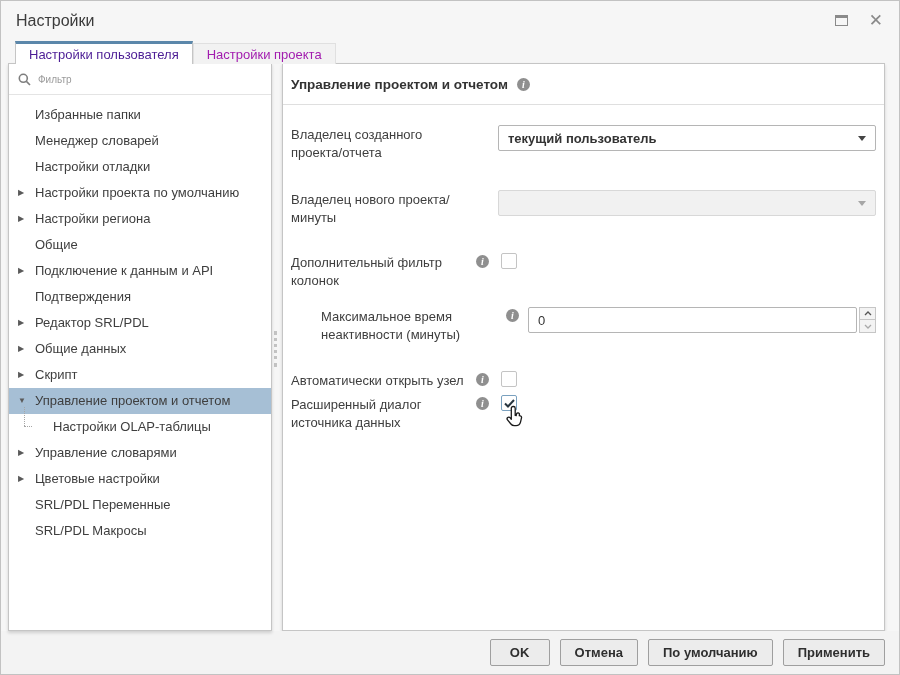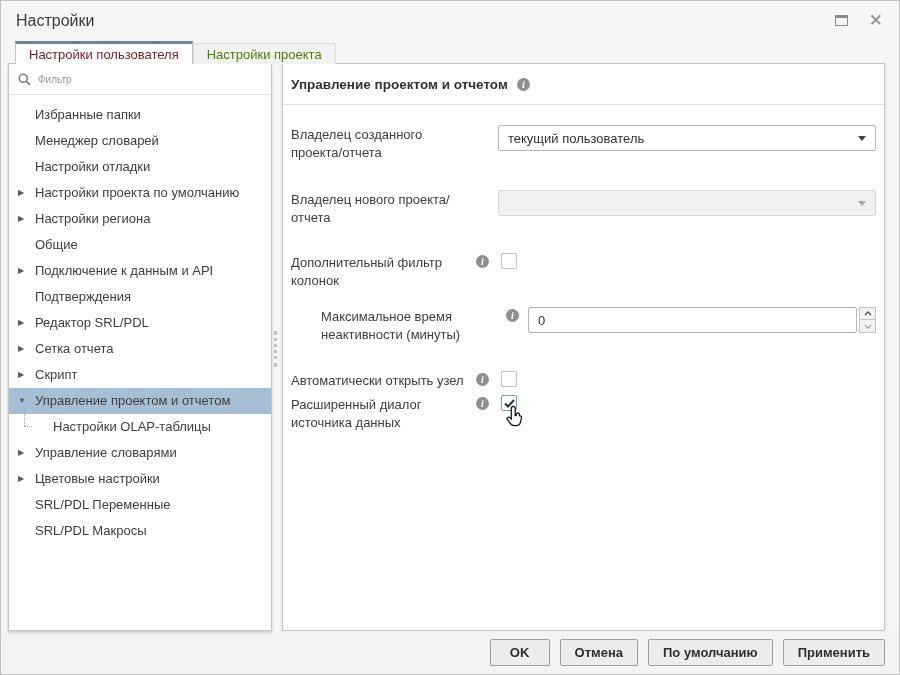--- a/index.html
+++ b/index.html
@@ -16,25 +16,25 @@
   
   .titlebar { position:absolute; top:0; left:0; right:0; height:40px; }
   .title { position:absolute; left:15px; top:11px; font-size:16px; color:#3b3b3b; }
   .winbtns { position:absolute; right:16px; top:13px; display:flex; gap:21px; align-items:center; }
   .maxbtn { width:13px; height:11px; border:1px solid #8a8a8a; border-top:3px solid #8a8a8a; cursor:pointer; }
   .closebtn { font-size:17px; color:#8a8a8a; line-height:13px; cursor:pointer; font-weight:400; }
   
   .tabs { position:absolute; top:40px; left:14px; height:23px; display:flex; align-items:flex-end; z-index:3; }
   .tab { padding:0 13px; font-size:13px; white-space:nowrap; display:flex; align-items:center; }
   .tab.active {
-    height:23px; background:#fff; color:#7f1d1d;
+    height:23px; background:#fff; color:#4c1d95;
     border:1px solid #c5c5c5; border-bottom:none; border-top:3px solid #5b87aa;
   }
   .tab.inactive {
-    height:21px; background:#f2f2f2; color:#4d7c0f;
+    height:21px; background:#f2f2f2; color:#a21caf;
     border:1px solid #e0e0e0; border-bottom:none;
   }
   
   .sidebar {
     position:absolute; left:7px; top:62px; width:264px; bottom:43px;
     background:#fff; border:1px solid #c5c5c5; box-shadow:0 2px 3px rgba(0,0,0,.15);
     z-index:2;
   }
   .mainpanel {
     position:absolute; left:281px; top:62px; right:14px; bottom:43px;
@@ -63,21 +63,21 @@
   .mbody { padding:20px 8px 0 8px; }
   .row { display:flex; align-items:flex-start; margin-bottom:17px; }
   .rlabel { width:180px; line-height:18px; padding-top:1px; color:#3e3e3e; }
   .rinfo { width:27px; padding-top:2px; display:flex; }
   .rinfo .infoicon { margin-left:5px; }
   .rctrl { flex:1; position:relative; }
   .selectbox {
     height:26px; border:1px solid #b5b5b5; border-radius:2px; background:#fff;
     display:flex; align-items:center; justify-content:space-between; padding:0 9px; cursor:pointer;
   }
-  .selectbox .sval { font-size:13px; color:#333; }
+  .selectbox .sval { font-size:13px; color:#333;font-weight:bold; }
   .caret { width:0; height:0; border-left:4px solid transparent; border-right:4px solid transparent; border-top:5px solid #444; }
   .selectbox.disabled { background:#f1f1f1; border-color:#d8d8d8; cursor:default; }
   .selectbox.disabled .caret { border-top-color:#a6a6a6; }
   .checkbox {
     width:16px; height:16px; border:1px solid #c4c4c4; border-radius:2px; background:#fff;
     margin-left:3px; cursor:pointer; display:flex; align-items:center; justify-content:center;
   }
   .checkbox.checked { border-color:#7aa1bf; }
   .checkbox.checked svg { display:block; }
   .spinner { display:flex; align-items:stretch; }
@@ -134,21 +134,21 @@
   <div class="tree">
     <div class="titem"><span>Избранные папки</span></div>
     <div class="titem"><span>Менеджер словарей</span></div>
     <div class="titem"><span>Настройки отладки</span></div>
     <div class="titem"><span class="arrow">▶</span><span>Настройки проекта по умолчанию</span></div>
     <div class="titem"><span class="arrow">▶</span><span>Настройки региона</span></div>
     <div class="titem"><span>Общие</span></div>
     <div class="titem"><span class="arrow">▶</span><span>Подключение к данным и API</span></div>
     <div class="titem"><span>Подтверждения</span></div>
     <div class="titem"><span class="arrow">▶</span><span>Редактор SRL/PDL</span></div>
-    <div class="titem"><span class="arrow">▶</span><span>Сетка отчета</span></div>
+    <div class="titem"><span class="arrow">▶</span><span>Общие данных</span></div>
     <div class="titem"><span class="arrow">▶</span><span>Скрипт</span></div>
     <div class="titem selected"><span class="arrow">▼</span><span>Управление проектом и отчетом</span></div>
     <div class="titem child"><span>Настройки OLAP-таблицы</span></div>
     <div class="titem"><span class="arrow">▶</span><span>Управление словарями</span></div>
     <div class="titem"><span class="arrow">▶</span><span>Цветовые настройки</span></div>
     <div class="titem"><span>SRL/PDL Переменные</span></div>
     <div class="titem"><span>SRL/PDL Макросы</span></div>
   </div>
 </div>
 
@@ -166,21 +166,21 @@
       <div class="rinfo"></div>
       <div class="rctrl">
         <div class="selectbox">
           <span class="sval">текущий пользователь</span>
           <span class="caret"></span>
         </div>
       </div>
     </div>
 
     <div class="row" style="margin-bottom:26px;">
-      <div class="rlabel">Владелец нового проекта/отчета</div>
+      <div class="rlabel">Владелец нового проекта/минуты</div>
       <div class="rinfo"></div>
       <div class="rctrl">
         <div class="selectbox disabled">
           <span class="sval"></span>
           <span class="caret"></span>
         </div>
       </div>
     </div>
 
     <div class="row" style="margin-bottom:17px;">

